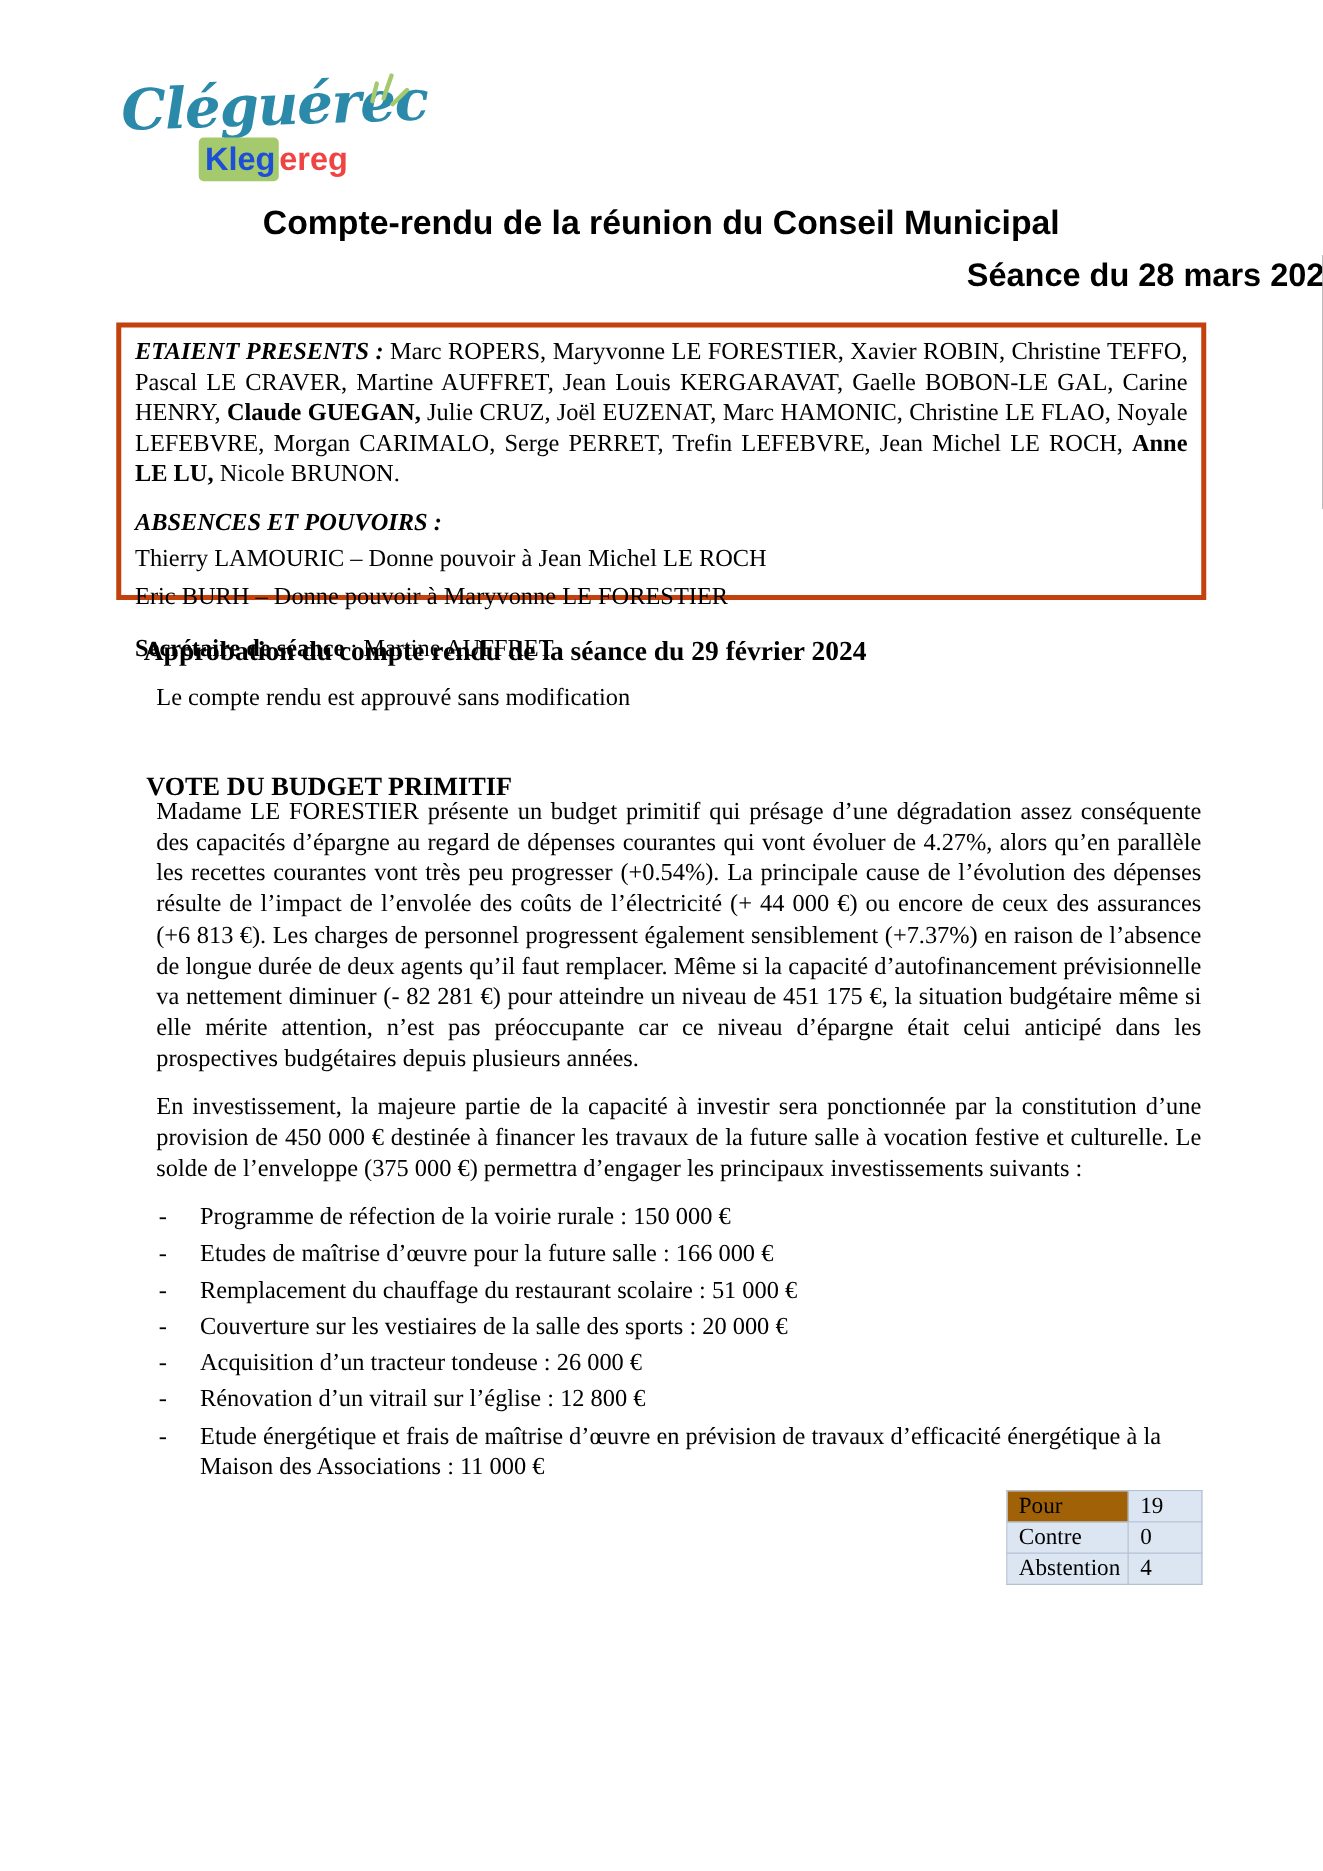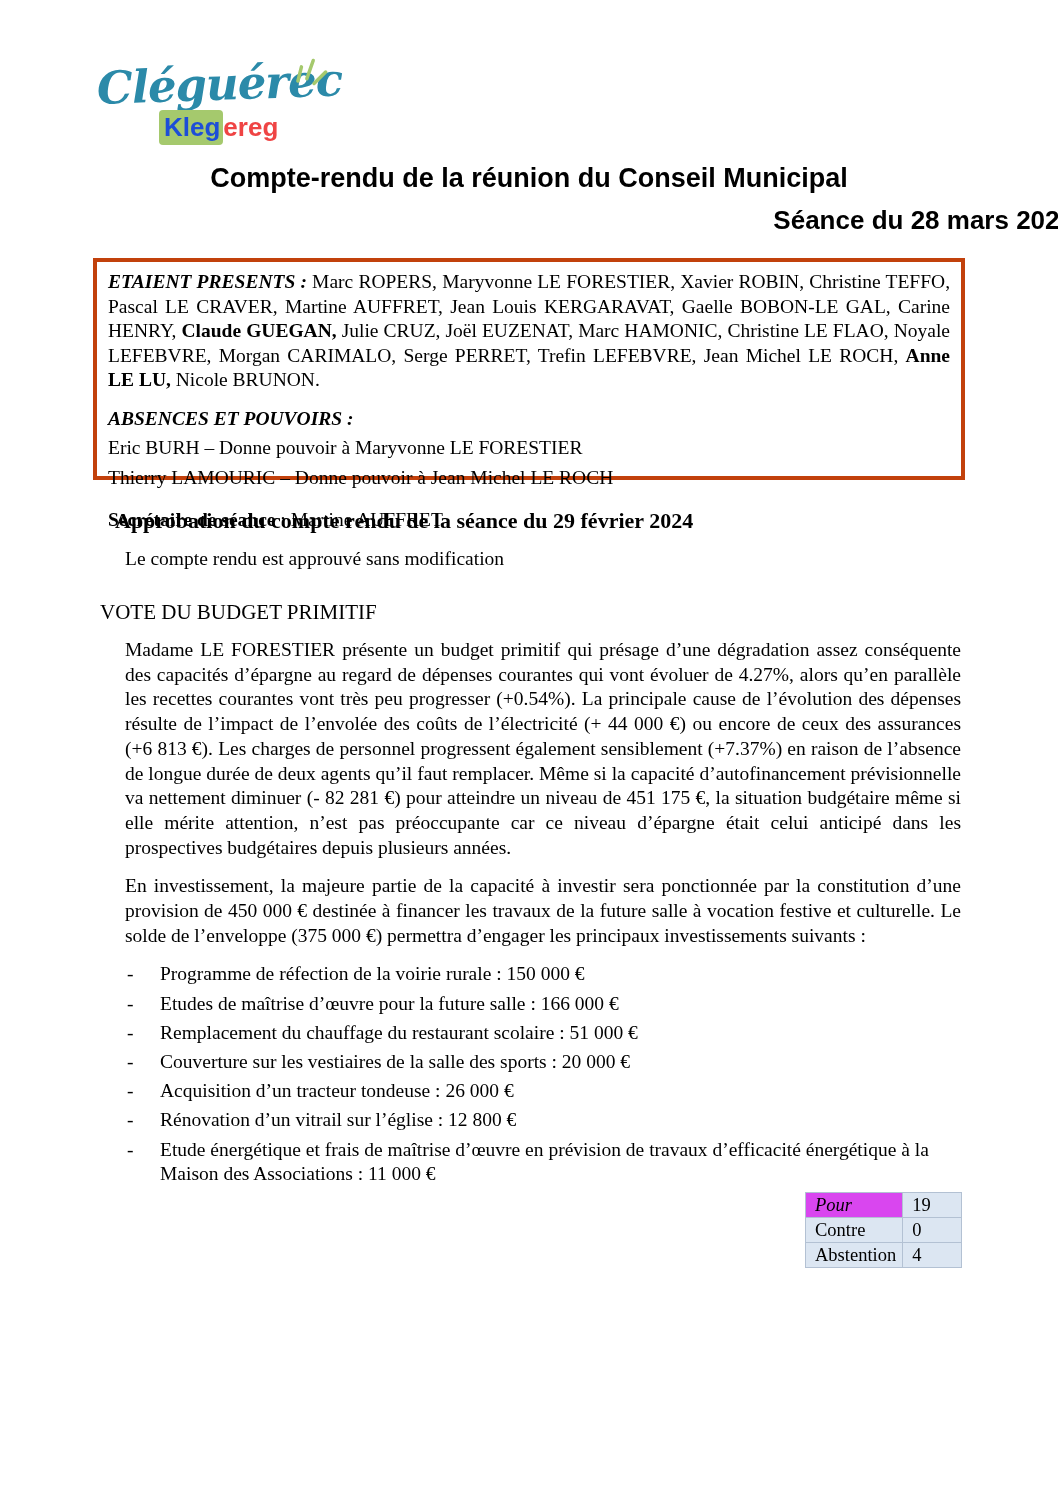--- a/index.html
+++ b/index.html
@@ -62,22 +62,22 @@
   
   .h-approbation{
     margin:0;position:absolute;left:115px;top:508px;
     font-size:22px;font-weight:bold;
   }
   .p-approved{
     margin:0;position:absolute;left:125px;top:548px;
     font-size:19.5px;
   }
   .h-vote{
-    margin:0;position:absolute;left:100px;top:600px;
-    font-size:21px;font-weight:normal;
+    margin:17px;position:absolute;left:100px;top:600px;
+    font-size:21px;font-weight:bold;
   }
   .body-col{
     position:absolute;left:125px;top:638px;width:836px;
     font-size:19.5px;line-height:24.7px;
   }
   .body-col p{margin:0 0 14px 0;text-align:justify;}
   .dash-list{
     list-style:none;margin:2px 0 0 0;padding:0;
   }
   .dash-list li{
@@ -116,22 +116,22 @@
       </svg></div>
     <div class="logo-breton"><span class="kleg" style="background: rgb(165, 201, 109);">Kleg</span><span class="ereg" style="color: #ef4444;">ereg</span></div>
   </div>
 
   <h1 class="title1">Compte-rendu de la réunion du Conseil Municipal</h1>
   <h2 class="title2">Séance du 28 mars 2024</h2>
 
   <div class="attendance-box">
     <p class="presents"><span class="bi">ETAIENT PRESENTS : </span><span>Marc ROPERS, Maryvonne LE FORESTIER, Xavier ROBIN, Christine TEFFO, Pascal LE CRAVER, Martine AUFFRET, Jean Louis KERGARAVAT, Gaelle BOBON-LE GAL, Carine HENRY, </span><span class="b">Claude GUEGAN,</span><span> Julie CRUZ, Joël EUZENAT, Marc HAMONIC, Christine LE FLAO, Noyale LEFEBVRE, Morgan CARIMALO, Serge PERRET, Trefin LEFEBVRE, Jean Michel LE ROCH, </span><span class="b">Anne LE LU,</span><span> Nicole BRUNON.</span></p>
     <p class="absences-label bi">ABSENCES ET POUVOIRS :</p>
+    <p class="pouvoir-line">Thierry LAMOURIC – Donne pouvoir à Jean Michel LE ROCH</p>
     <p class="pouvoir-line">Eric BURH – Donne pouvoir à Maryvonne LE FORESTIER</p>
-    <p class="pouvoir-line">Thierry LAMOURIC – Donne pouvoir à Jean Michel LE ROCH</p>
     <p class="secretary"><span class="b">Secrétaire de séance</span><span> : Martine AUFFRET</span></p>
   </div>
 
   <h3 class="h-approbation">Approbation du compte rendu de la séance du 29 février 2024</h3>
   <p class="p-approved">Le compte rendu est approuvé sans modification</p>
 
   <h3 class="h-vote">VOTE DU BUDGET PRIMITIF</h3>
 
   <div class="body-col">
     <p>Madame LE FORESTIER présente un budget primitif qui présage d’une dégradation assez conséquente des capacités d’épargne au regard de dépenses courantes qui vont évoluer de 4.27%, alors qu’en parallèle les recettes courantes vont très peu progresser (+0.54%). La principale cause de l’évolution des dépenses résulte de l’impact de l’envolée des coûts de l’électricité (+ 44 000 €) ou encore de ceux des assurances (+6 813 €). Les charges de personnel progressent également sensiblement (+7.37%) en raison de l’absence de longue durée de deux agents qu’il faut remplacer. Même si la capacité d’autofinancement prévisionnelle va nettement diminuer (- 82 281 €) pour atteindre un niveau de 451 175 €, la situation budgétaire même si elle mérite attention, n’est pas préoccupante car ce niveau d’épargne était celui anticipé dans les prospectives budgétaires depuis plusieurs années.</p>
@@ -143,21 +143,21 @@
       <li><span class="dash">-</span><span>Couverture sur les vestiaires de la salle des sports : 20 000 €</span></li>
       <li><span class="dash">-</span><span>Acquisition d’un tracteur tondeuse : 26 000 €</span></li>
       <li><span class="dash">-</span><span>Rénovation d’un vitrail sur l’église : 12 800 €</span></li>
       <li><span class="dash">-</span><span>Etude énergétique et frais de maîtrise d’œuvre en prévision de travaux d’efficacité énergétique à la Maison des Associations : 11 000 €</span></li>
     </ul>
   </div>
 
   <table class="vote-table">
     <tbody>
       <tr>
-        <td class="lbl" style="background: #d946ef; font-style: italic;">Pour</td>
+        <td class="lbl" style="background: #a16207;">Pour</td>
         <td class="val" style="background: rgb(220, 230, 242);">19</td>
       </tr>
       <tr>
         <td class="lbl" style="background: rgb(220, 230, 242);">Contre</td>
         <td class="val" style="background: rgb(220, 230, 242);">0</td>
       </tr>
       <tr>
         <td class="lbl" style="background: rgb(220, 230, 242);">Abstention</td>
         <td class="val" style="background: rgb(220, 230, 242);">4</td>
       </tr>

